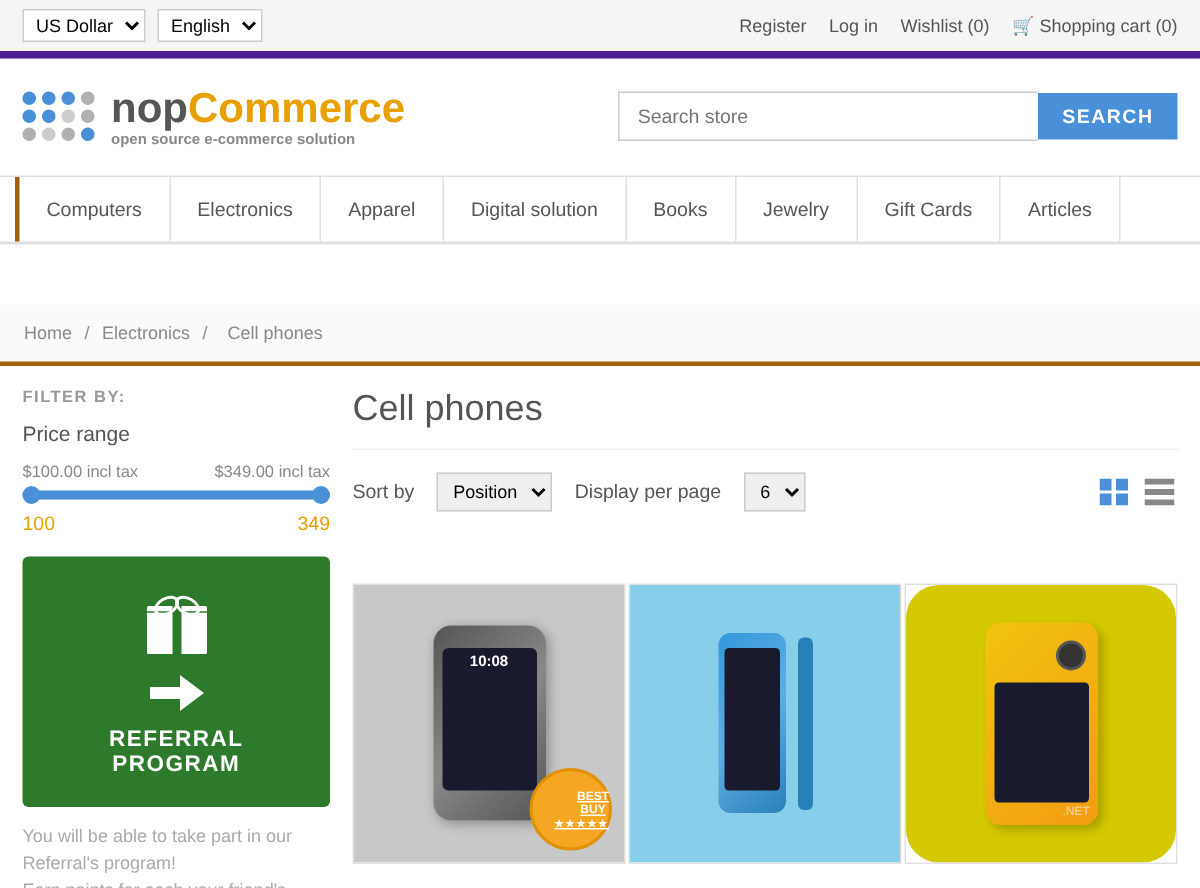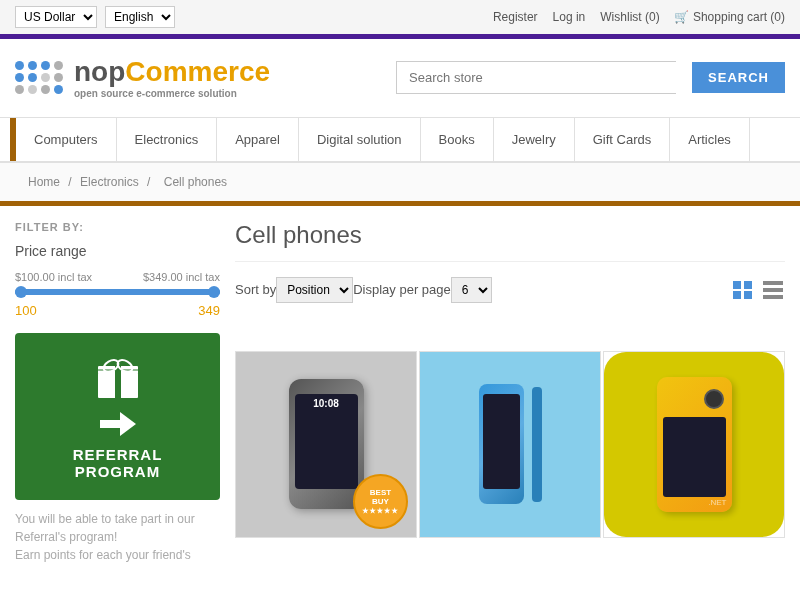--- a/index.html
+++ b/index.html
@@ -45,21 +45,21 @@
       height: 9px;
       border-radius: 50%;
     }
     .dot-blue { background: #4a90d9; }
     .dot-gray { background: #b0b0b0; }
     .dot-light { background: #ccc; }
     .logo-text { line-height: 1.1; }
     .logo-text .nop { font-size: 28px; color: #555; font-weight: bold; }
     .logo-text .nop span { color: #e8a000; }
     .logo-text .tagline { font-size: 10px; color: #888; font-weight: bold; }
-    .search-bar { display: flex; align-items: center; gap: 16px; }
+    .search-bar { display: flex; align-items: center; gap: 0; }
     .search-input {
       width: 280px;
       padding: 8px 12px;
       border: 1px solid #ccc;
       border-right: none;
       font-size: 13px;
       color: #aaa;
       outline: none;
     }
     .search-btn {
@@ -82,29 +82,30 @@
     }
     .nav-item {
       padding: 14px 18px;
       font-size: 13px;
       color: #555;
       cursor: pointer;
       border-right: 1px solid #e0e0e0;
       text-decoration: none;
       display: inline-block;
     }
-    .nav-item:first-child { border-left: 6px solid #a16207; }
+    .nav-item:first-child { border-left: 3px solid #a16207; }
 
     
     .breadcrumb {
-      padding: 12px 28px;
+      padding: 12px 16px;
       font-size: 12px;
       color: #888;
-      border-bottom: 5px solid #a16207;
+      border-bottom: 3px solid #a16207;
       background: #fafafa;
+      margin-top: 40px;
     }
     .breadcrumb a { color: #888; text-decoration: none; }
     .breadcrumb span { margin: 0 5px; }
 
     
     .main {
       display: flex;
       padding: 15px;
       gap: 15px;
     }
@@ -194,20 +195,21 @@
       font-weight: normal;
       margin-bottom: 15px;
       border-bottom: 1px solid #eee;
       padding-bottom: 12px;
     }
 
     
     .sort-bar {
       display: flex;
       align-items: center;
+      gap: 15px;
       margin-bottom: 15px;
       font-size: 13px;
       color: #555;
     }
     .sort-select {
       border: 1px solid #ccc;
       padding: 4px 6px;
       font-size: 12px;
       cursor: pointer;
     }
@@ -284,27 +286,28 @@
     .best-buy-badge {
       position: absolute;
       bottom: 8px;
       right: 8px;
       width: 55px;
       height: 55px;
       background: #f5a623;
       border-radius: 50%;
       display: flex;
       flex-direction: column;
-      align-items: center;
+      align-items: flex-end;
       justify-content: center;
       color: #fff;
       font-size: 8px;
       font-weight: bold;
       text-align: center;
       border: 2px solid #e09000;
+      text-decoration: underline;
     }
     .best-buy-stars {
       font-size: 7px;
       color: #fff;
       letter-spacing: 1px;
     }
 
     
     .phone-mini {
       background: #87ceeb;

